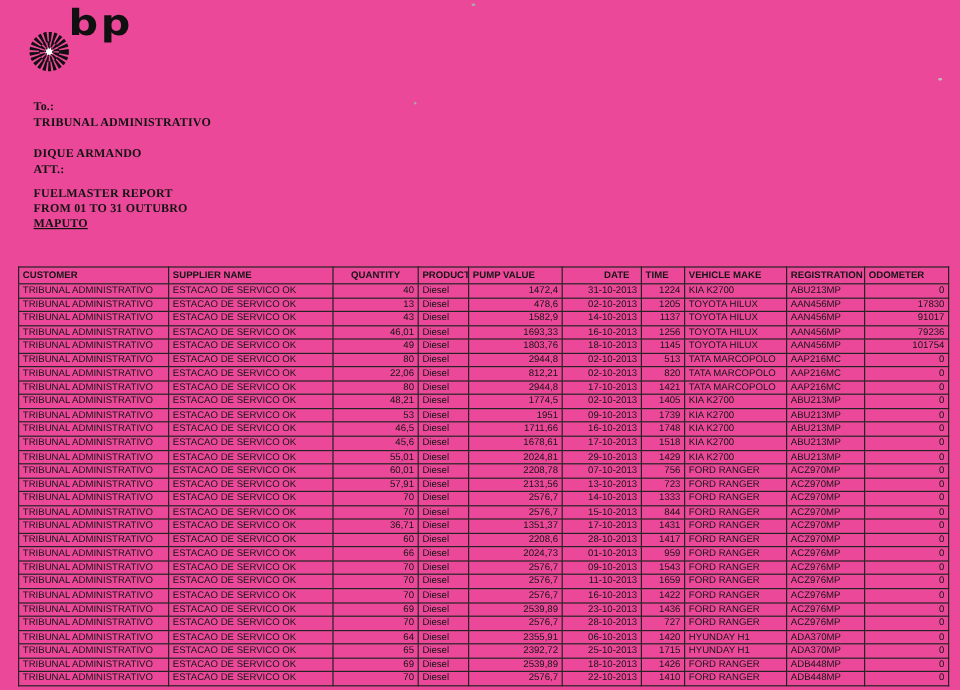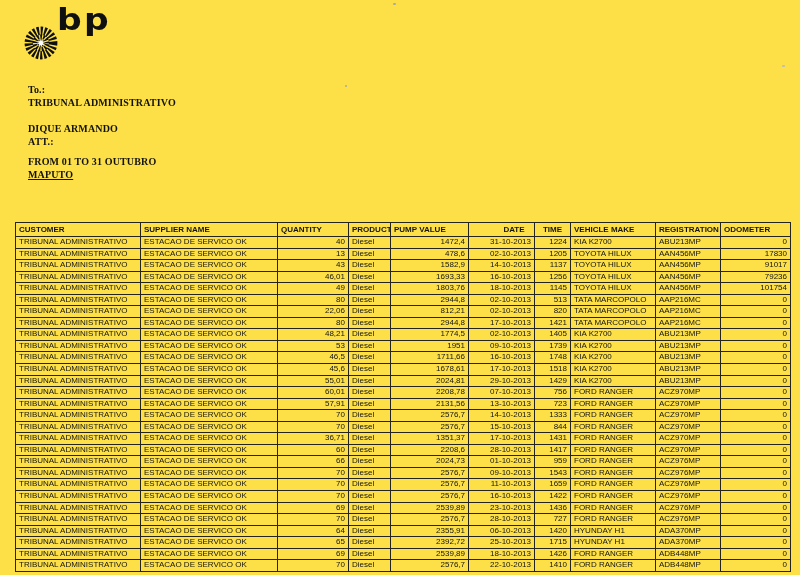--- a/index.html
+++ b/index.html
@@ -1,17 +1,17 @@
 <!DOCTYPE html>
 <html><head>
 <meta charset="utf-8">
 <style>
   html,body{margin:0;padding:0;background:#e8e8e8;}
   .page{
-    position:relative;width:800px;height:575px;background:#fde047;
+    position:relative;width:800px;height:575px;background:#ec4899;
     font-family:"Liberation Sans",sans-serif;color:#161616;overflow:hidden;
   }
   
   .logo{position:absolute;left:24px;top:6px;width:110px;height:58px;}
   .helios{position:absolute;left:0;top:20px;}
   .bp-word{
     position:absolute;left:33px;top:-4px;
     font-family:"DejaVu Sans",sans-serif;font-weight:bold;font-size:30px;
     letter-spacing:2px;color:#101010;transform:scaleX(1.15);transform-origin:left top;
   }
@@ -31,21 +31,21 @@
   }
   .fuel-table th,.fuel-table td{
     border:1px solid #242424;padding:0 3px;overflow:hidden;white-space:nowrap;
   }
   .fuel-table th{height:13px;font-size:8px;font-weight:bold;text-align:left;}
   .fuel-table td{height:10.55px;line-height:10.55px;}
   .c0{width:125px;} .c1{width:137px;} .c2{width:71px;} .c3{width:42px;}
   .c4{width:78px;} .c5{width:66px;} .c6{width:36px;} .c7{width:85px;}
   .c8{width:65px;} .c9{width:70px;}
   td.c2,td.c4,td.c5,td.c6,td.c9{text-align:right;}
-  th.c2{} th.c5{text-align:center;padding-left:28px;} th.c6{text-align:center;}
+  th.c2{text-align:center;} th.c5{text-align:center;padding-left:28px;} th.c6{text-align:left;}
   
   .speck{position:absolute;background:#a9a9a9;border-radius:1px;}
   .s1{left:393px;top:3px;width:3px;height:2px;}
   .s2{left:345px;top:85px;width:2px;height:2px;}
   .s3{left:782px;top:65px;width:3px;height:2px;background:#bdbdbd;}
 </style>
 </head>
 <body>
 
 <div class="page">
@@ -60,20 +60,21 @@
     <span class="bp-word">bp</span>
   </div>
 
   <div class="letterhead">
     <div>To.:</div>
     <div>TRIBUNAL ADMINISTRATIVO</div>
     <div class="gap-a"></div>
     <div>DIQUE ARMANDO</div>
     <div>ATT.:</div>
     <div class="gap-b"></div>
+    <div>FUELMASTER REPORT</div>
     <div>FROM 01 TO 31 OUTUBRO</div>
     <div class="underline">MAPUTO</div>
   </div>
 
   <table class="fuel-table">
     <colgroup>
       <col class="c0">
         <col class="c1">
         <col class="c2">
         <col class="c3">

